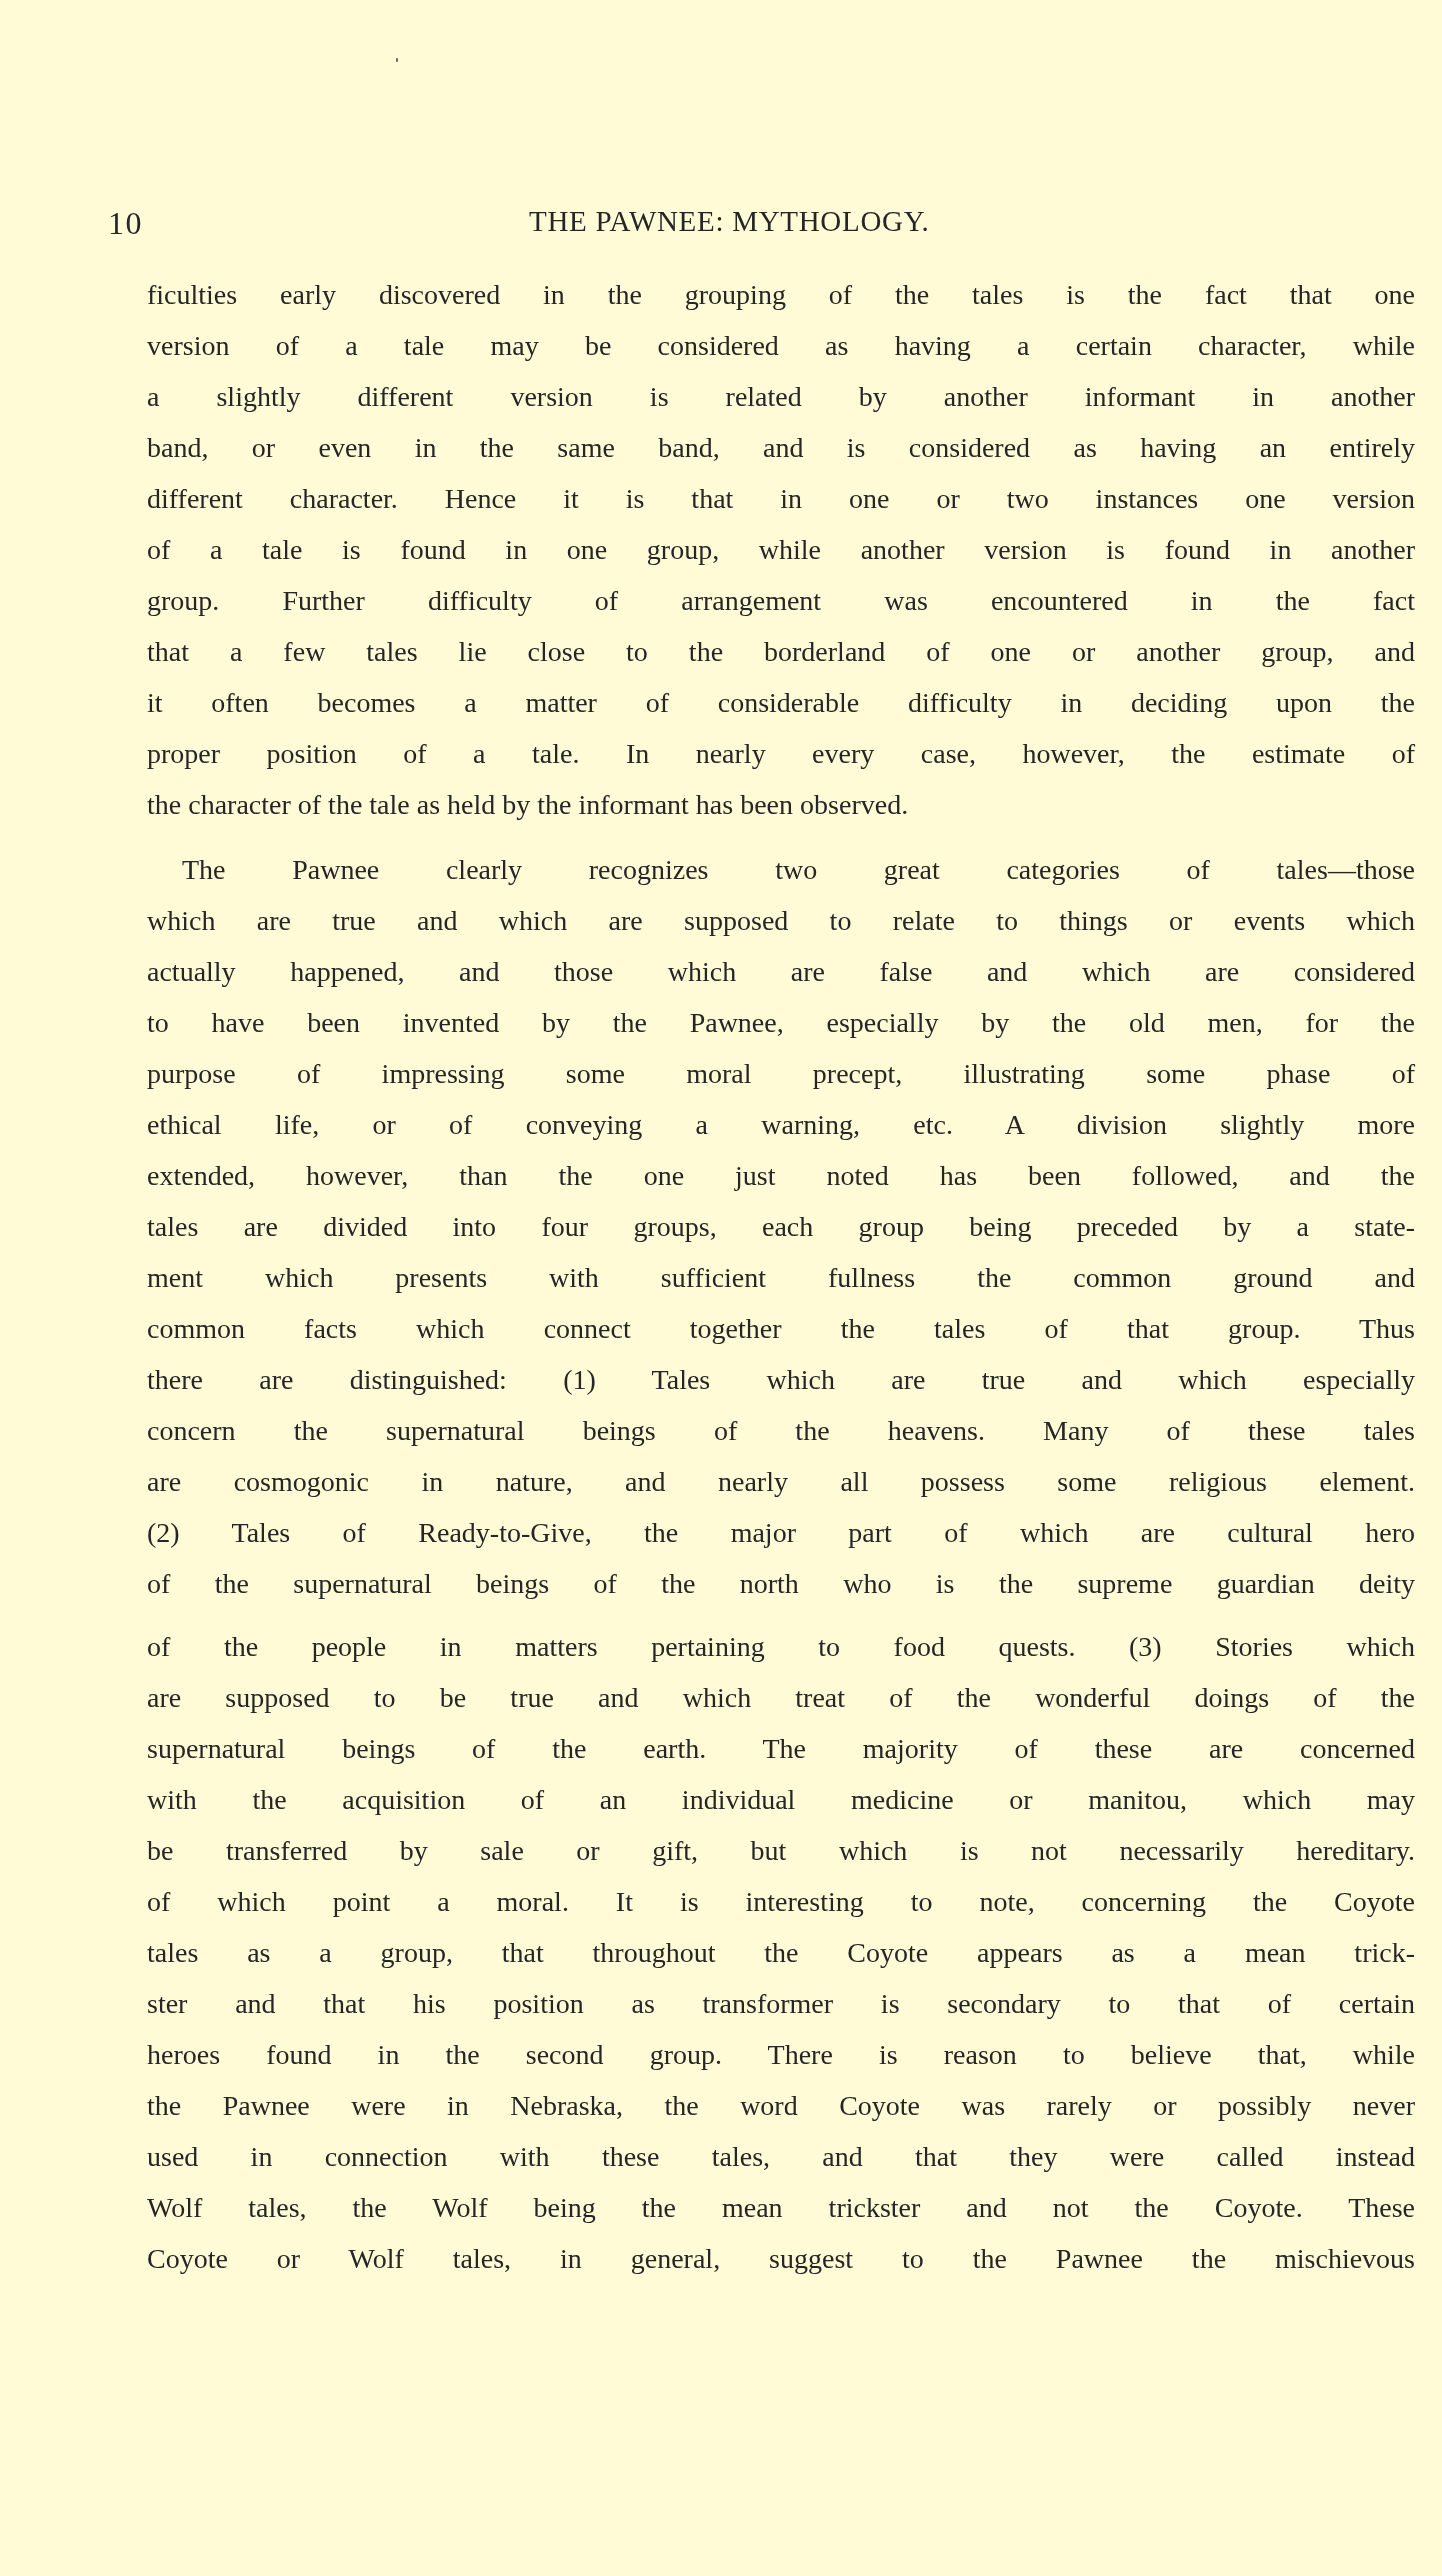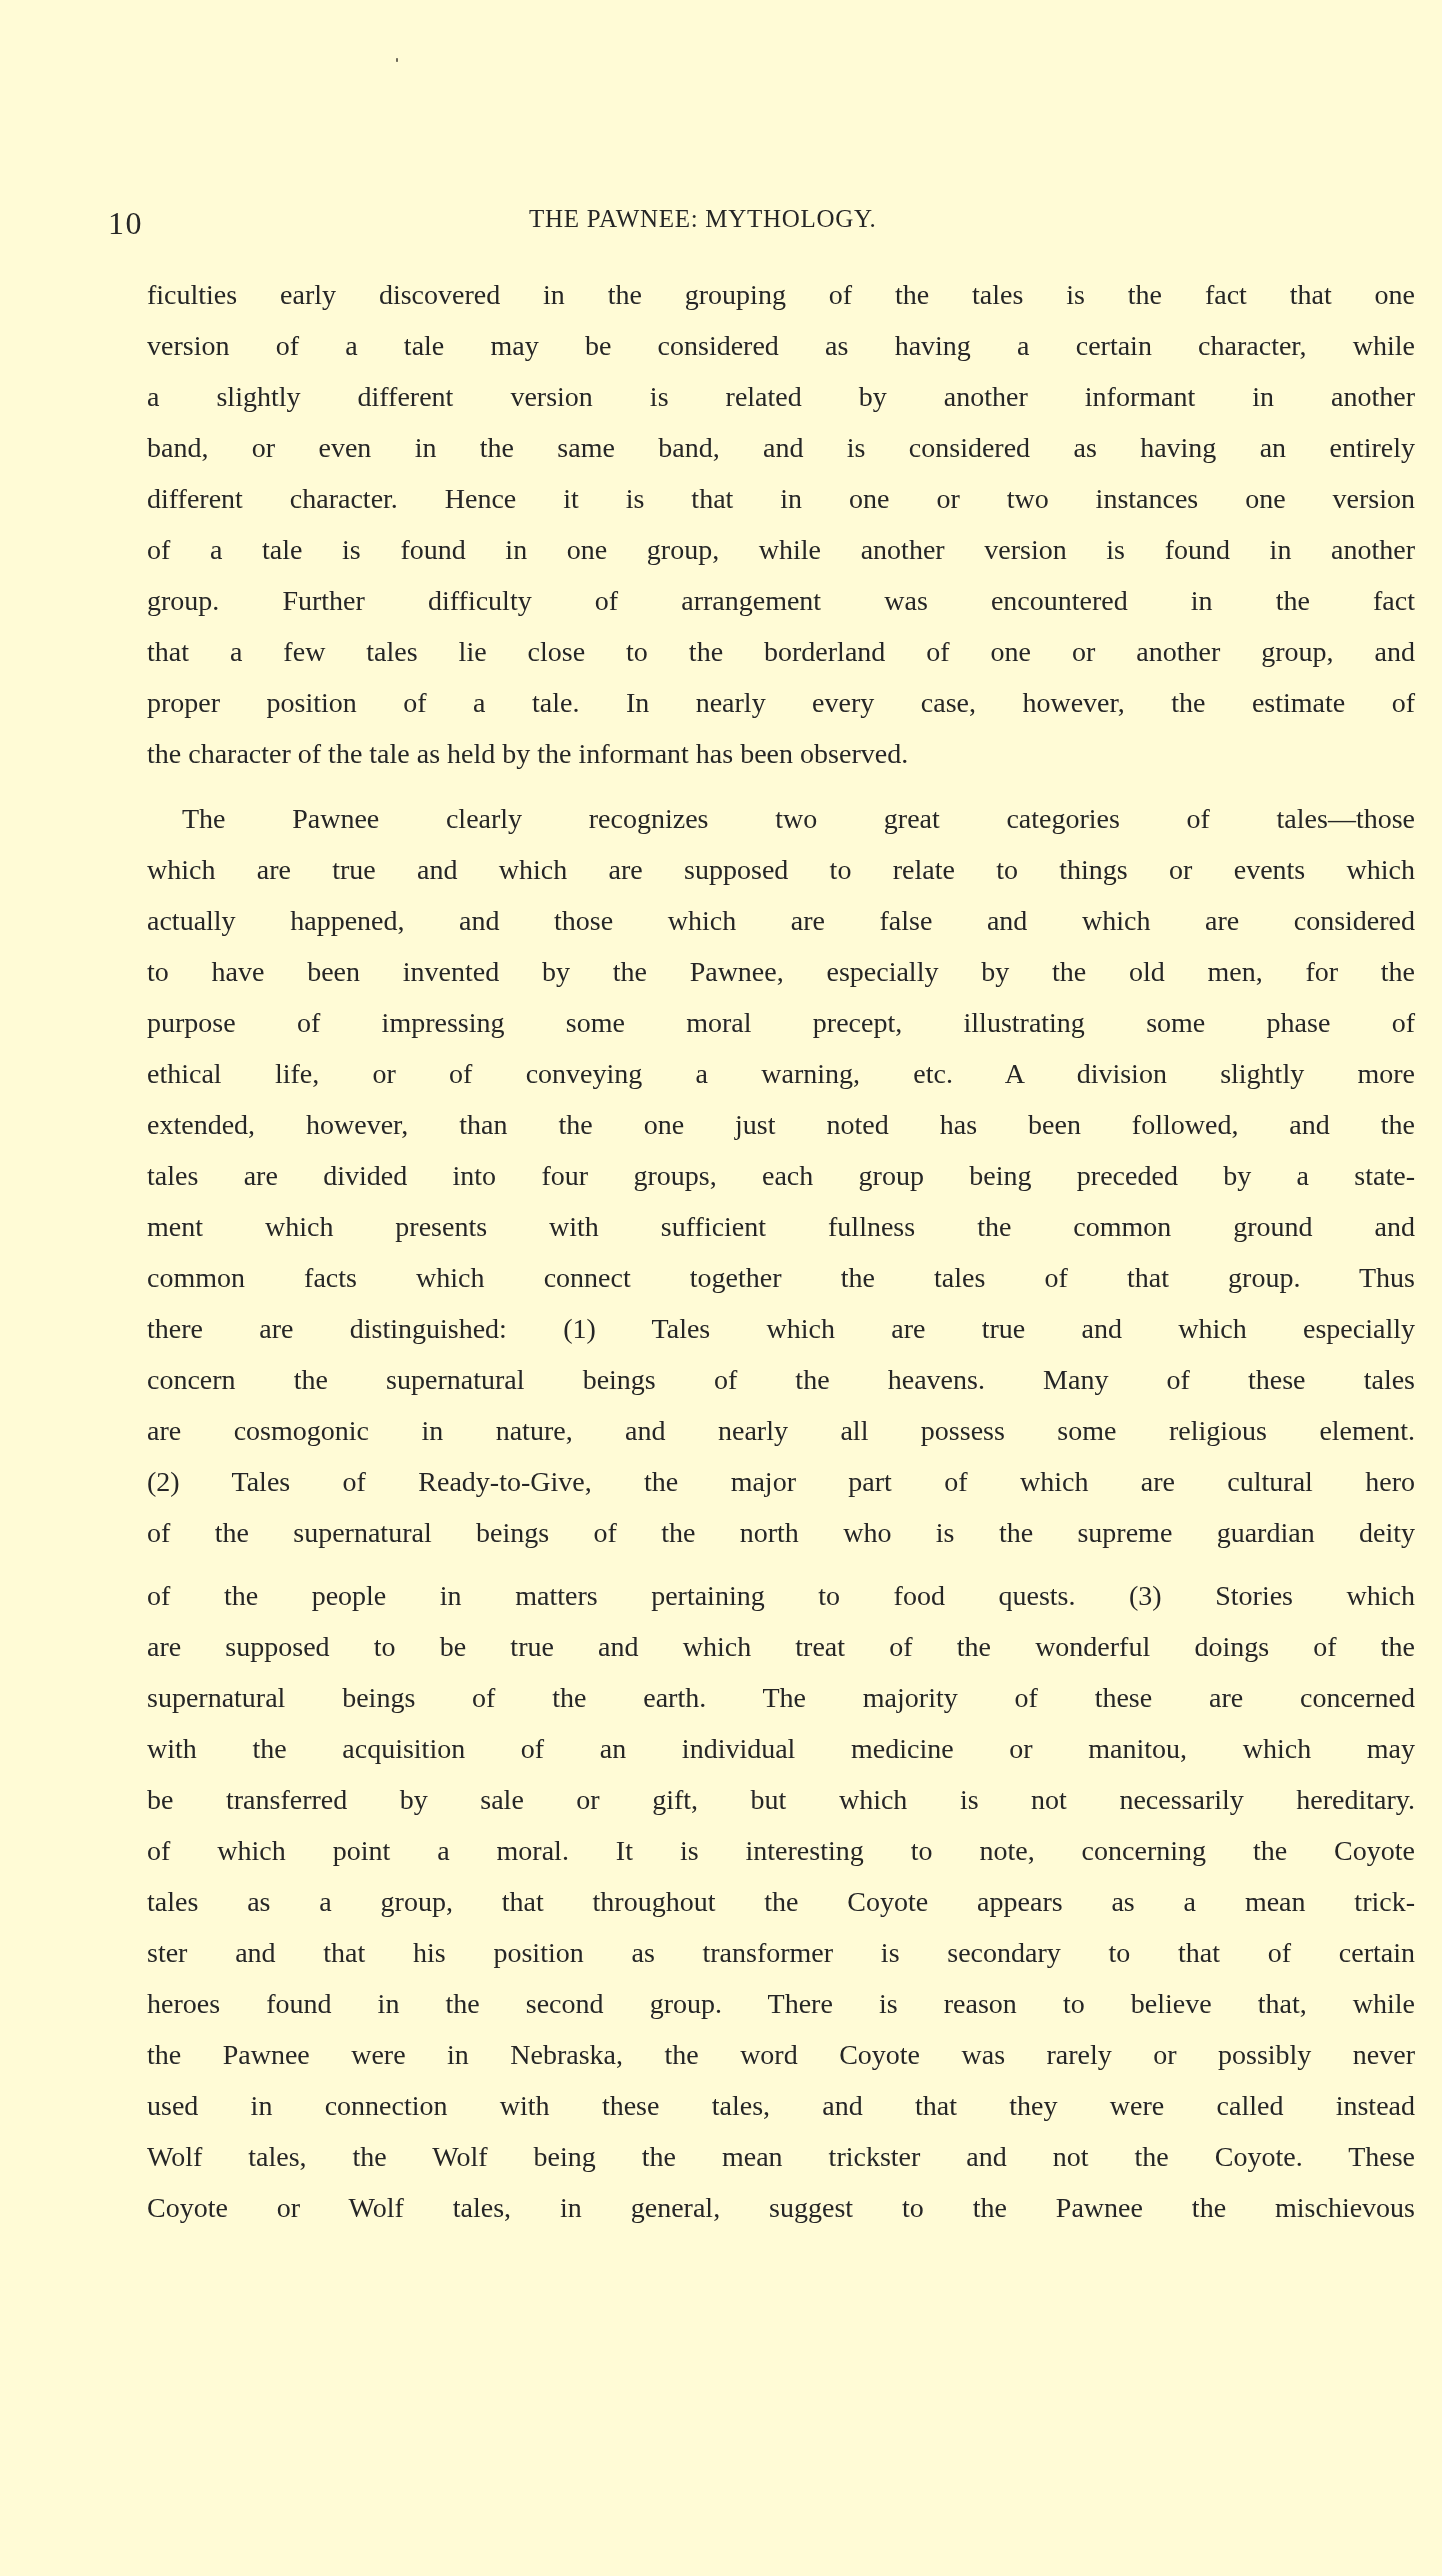--- a/index.html
+++ b/index.html
@@ -27,21 +27,21 @@
   }
   .page-number {
     position: absolute;
     left: 108px; top: 0;
     font-size: 32px;
     letter-spacing: 1.5px;
   }
   .running-title {
     position: absolute;
     left: 529px; top: 0;
-    font-size: 25px;
+    font-size: 29px;
     letter-spacing: 0.7px;
   }
   .body-text {
     position: absolute;
     left: 147px;
     top: 269px;
     width: 1268px;
     font-size: 28px;
     line-height: 51px;
   }
@@ -69,20 +69,21 @@
 <main class="body-text">
   <div>
     <span class="line" style="white-space: nowrap;">ficulties early discovered in the grouping of the tales is the fact that one</span>
     <span class="line" style="white-space: nowrap;">version of a tale may be considered as having a certain character, while</span>
     <span class="line" style="white-space: nowrap;">a slightly different version is related by another informant in another</span>
     <span class="line" style="white-space: nowrap;">band, or even in the same band, and is considered as having an entirely</span>
     <span class="line" style="white-space: nowrap;">different character. Hence it is that in one or two instances one version</span>
     <span class="line" style="white-space: nowrap;">of a tale is found in one group, while another version is found in another</span>
     <span class="line" style="white-space: nowrap;">group. Further difficulty of arrangement was encountered in the fact</span>
     <span class="line" style="white-space: nowrap;">that a few tales lie close to the borderland of one or another group, and</span>
+    <span class="line" style="white-space: nowrap;">it often becomes a matter of considerable difficulty in deciding upon the</span>
     <span class="line" style="white-space: nowrap;">proper position of a tale. In nearly every case, however, the estimate of</span>
     <span class="line last">the character of the tale as held by the informant has been observed.</span>
   </div>
   <div>
     <span class="line first-indent" style="white-space: nowrap;">The Pawnee clearly recognizes two great categories of tales—those</span>
     <span class="line" style="white-space: nowrap;">which are true and which are supposed to relate to things or events which</span>
     <span class="line" style="white-space: nowrap;">actually happened, and those which are false and which are considered</span>
     <span class="line" style="white-space: nowrap;">to have been invented by the Pawnee, especially by the old men, for the</span>
     <span class="line" style="white-space: nowrap;">purpose of impressing some moral precept, illustrating some phase of</span>
     <span class="line" style="white-space: nowrap;">ethical life, or of conveying a warning, etc. A division slightly more</span>

